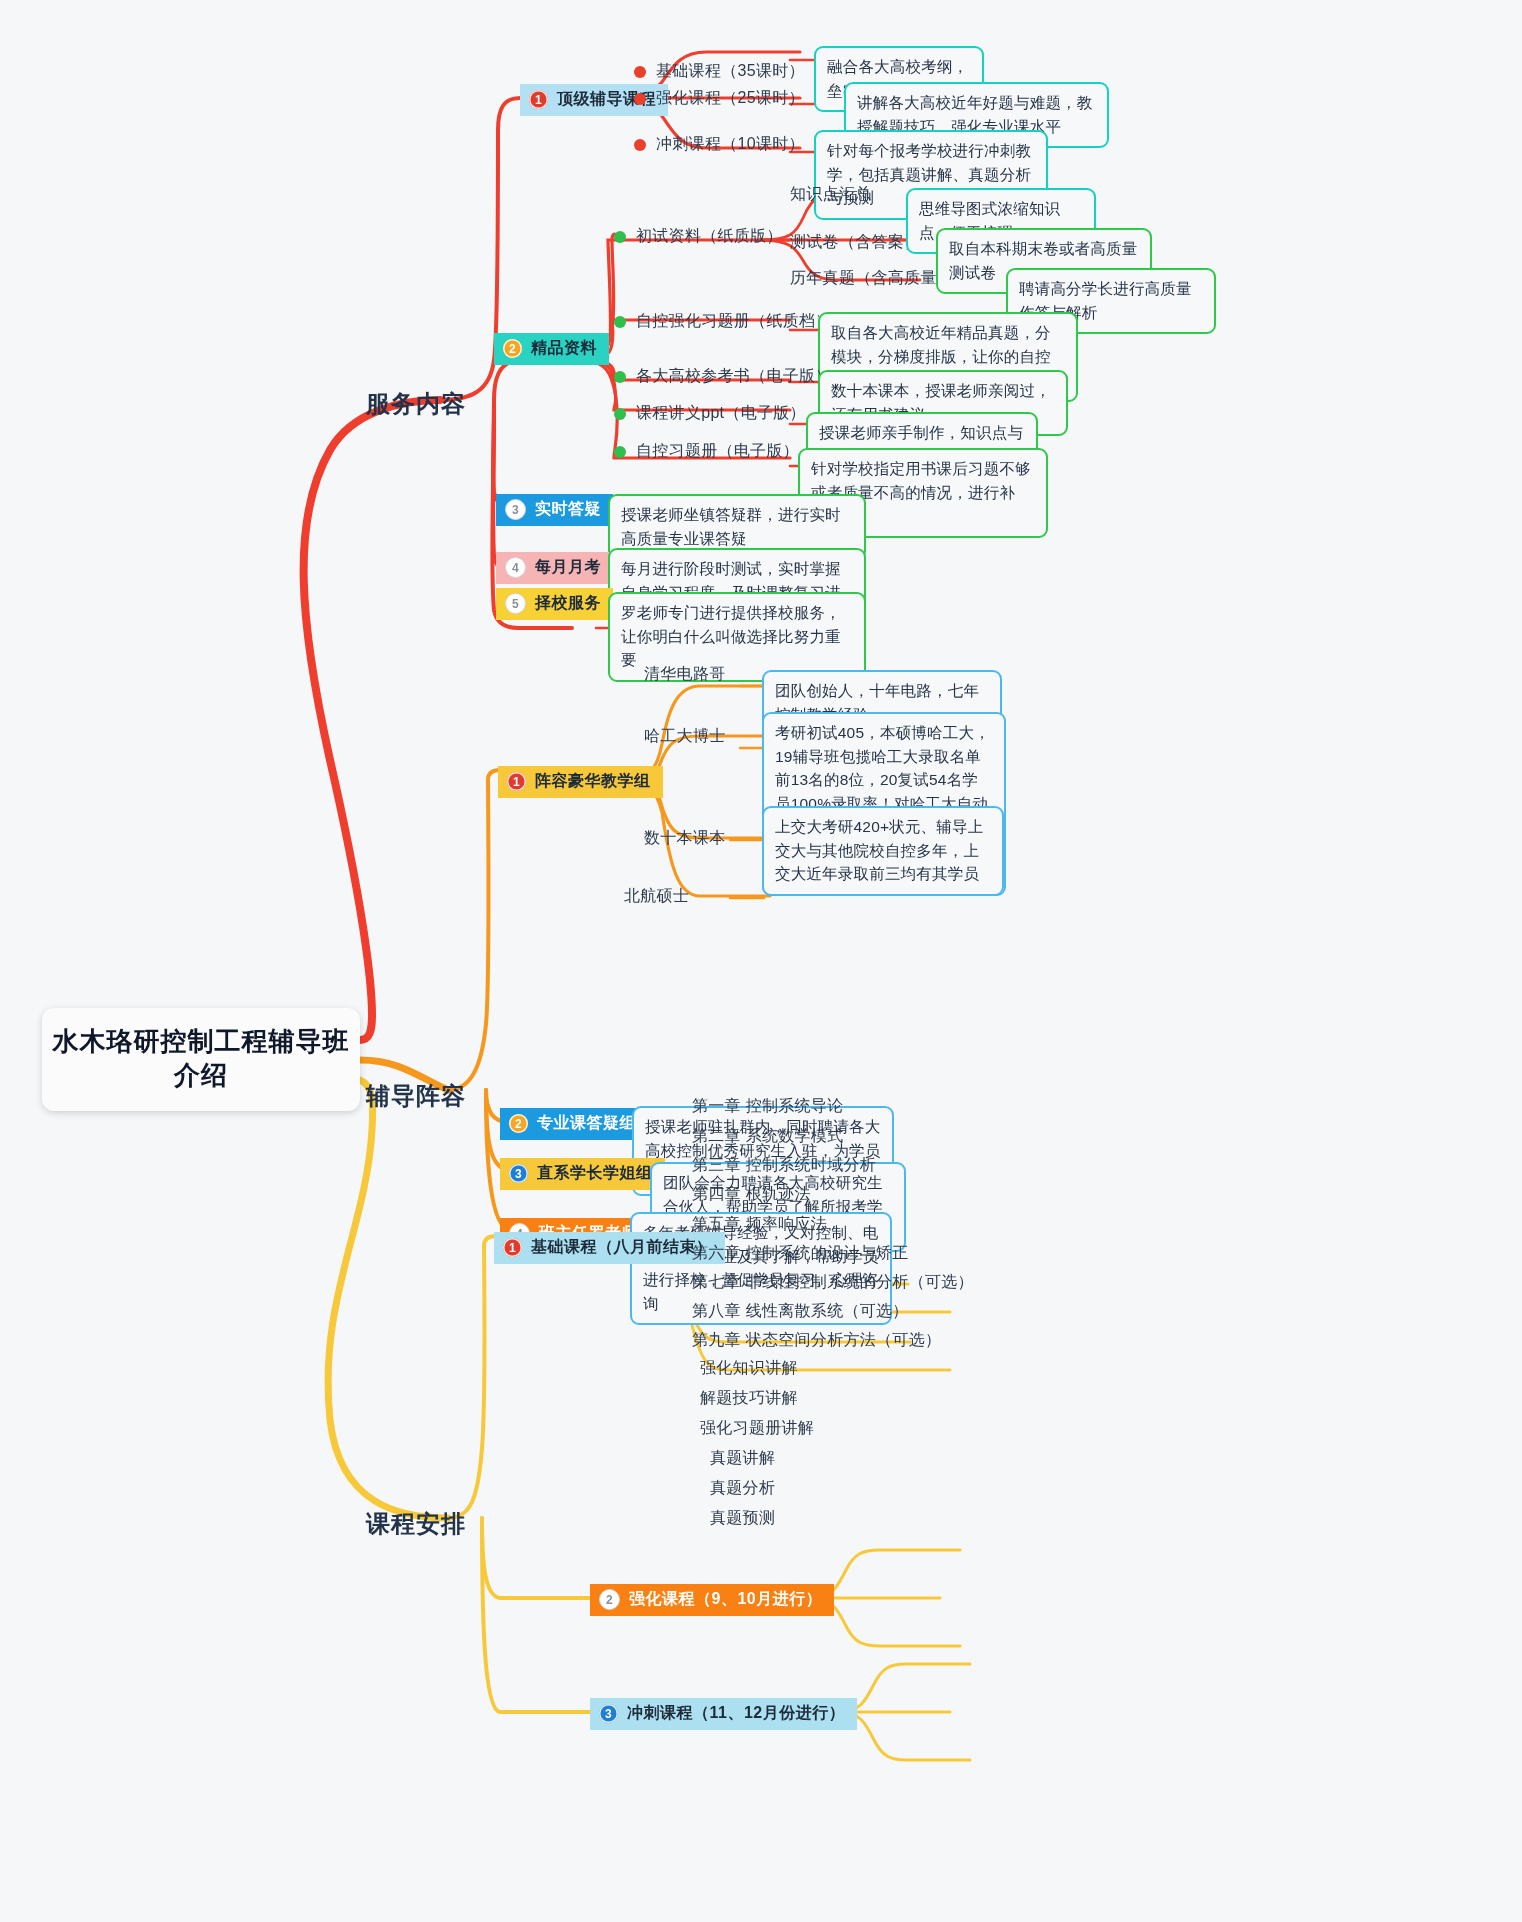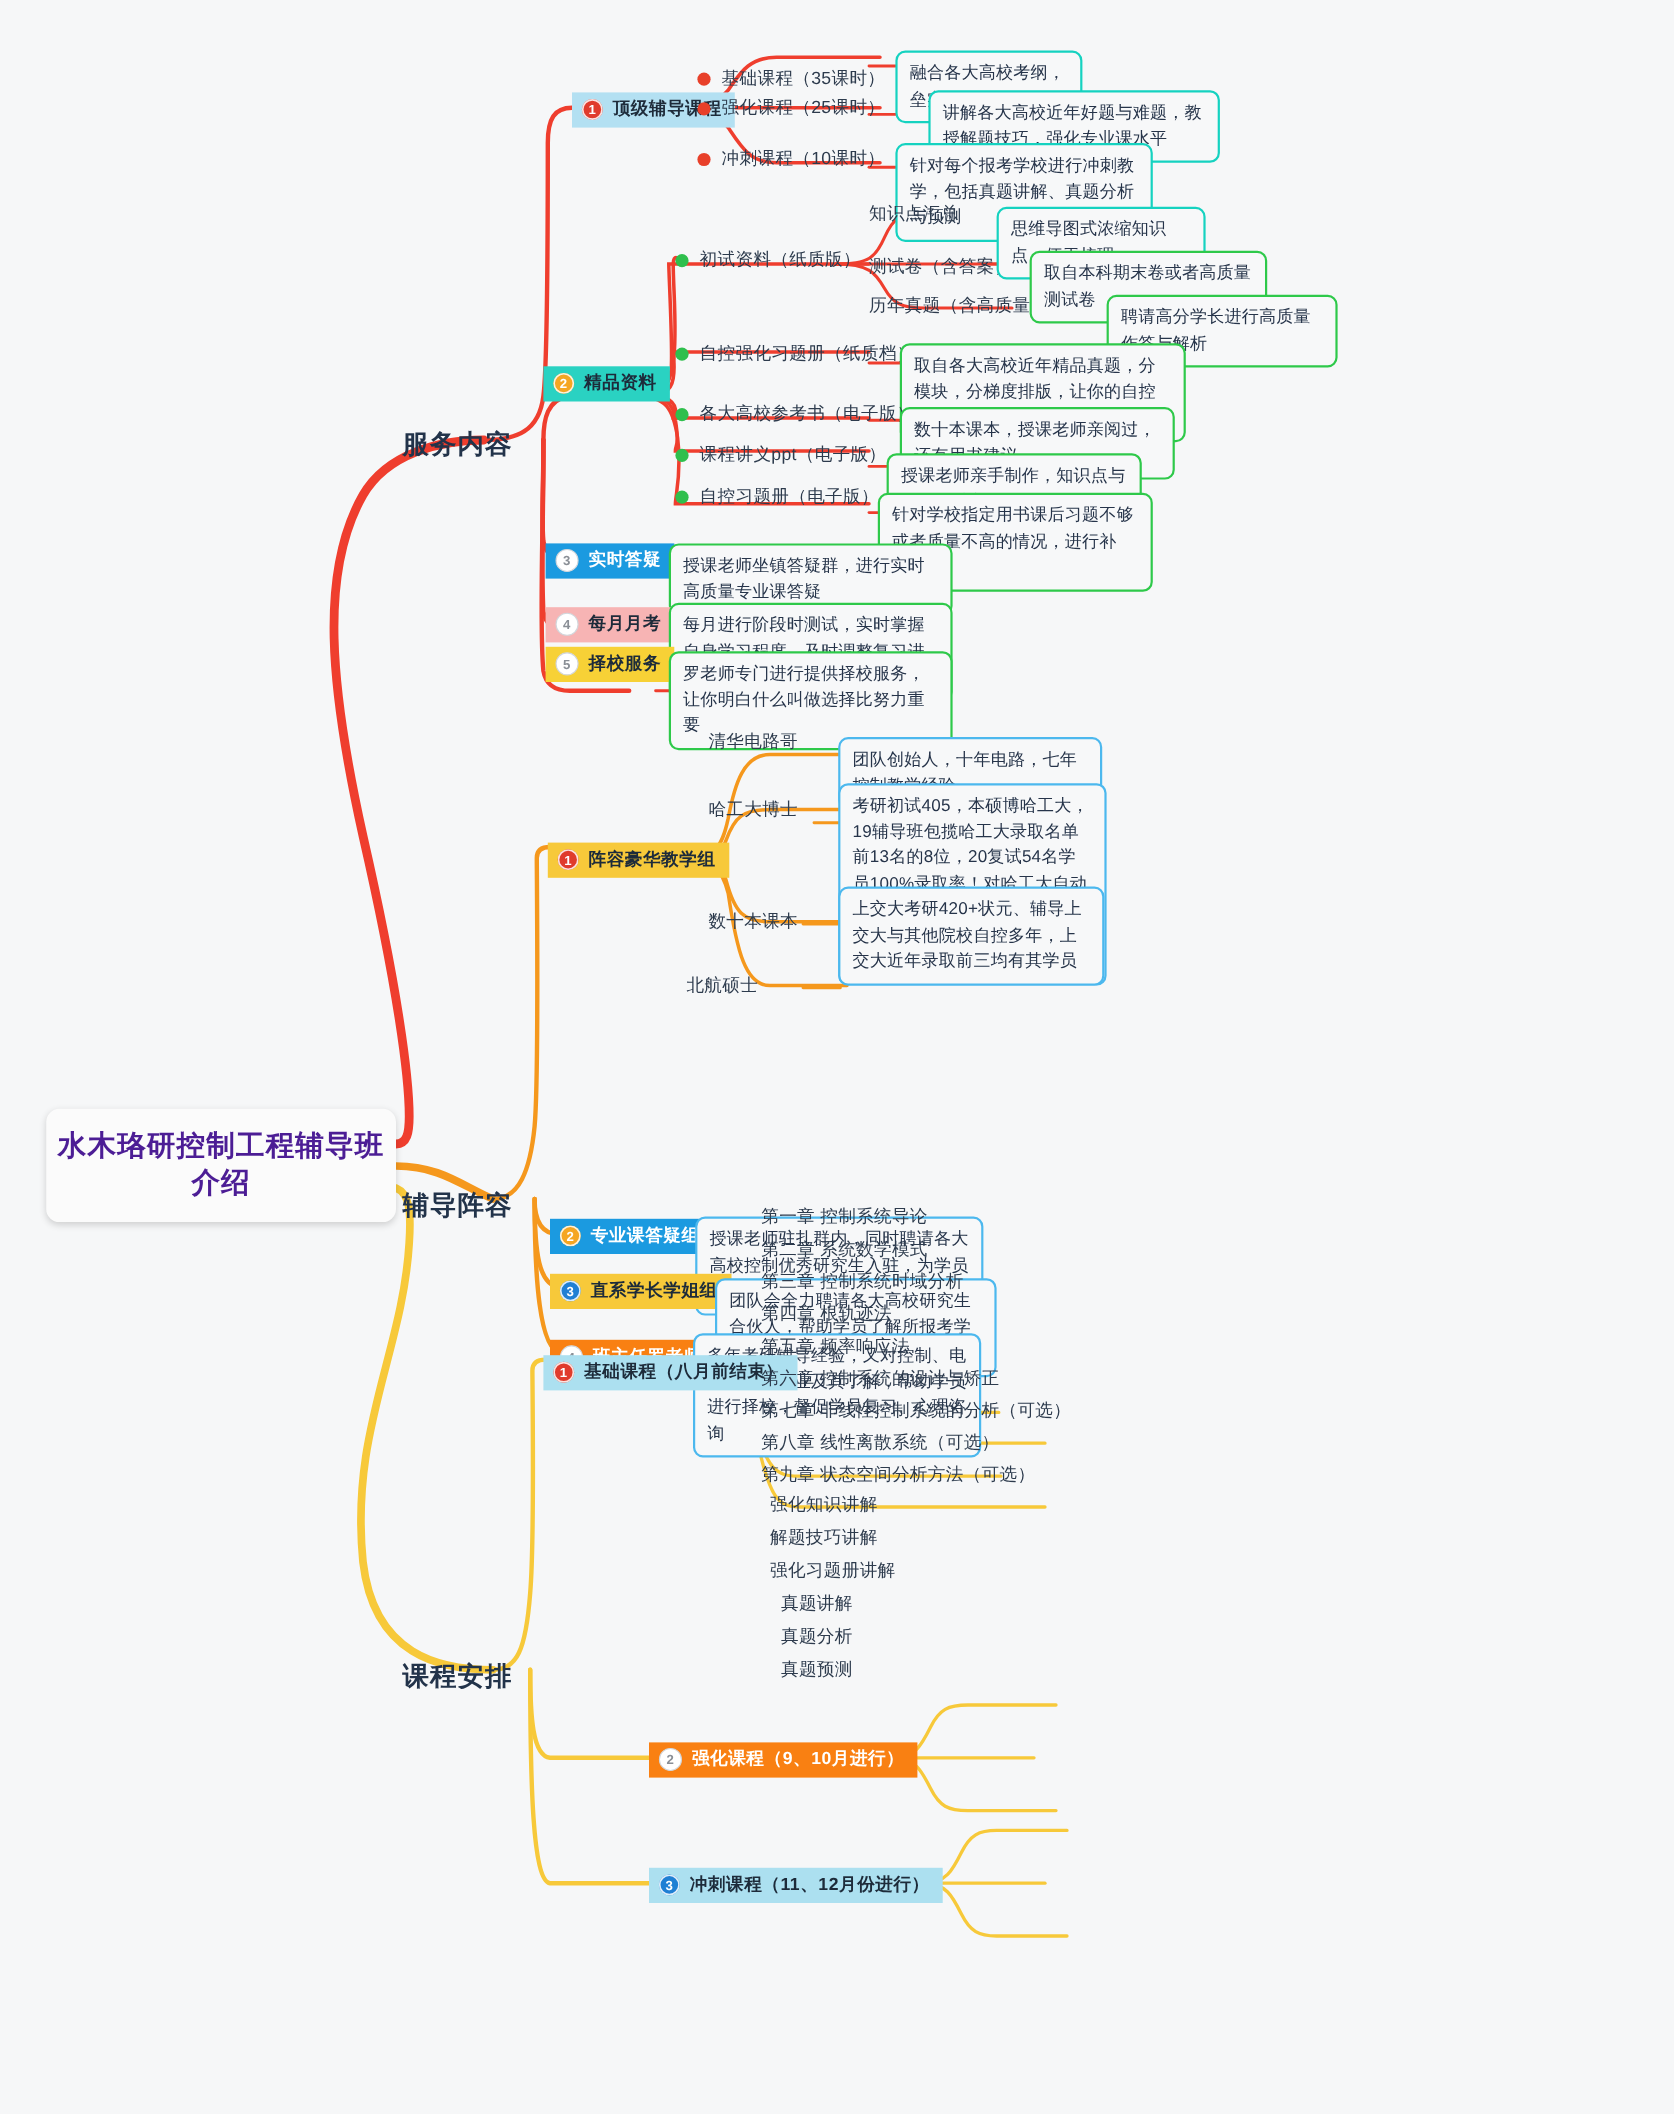--- a/index.html
+++ b/index.html
@@ -19,21 +19,21 @@
   
   .root{
     left:42px;top:1008px;width:318px;
     box-sizing:border-box;
     background:#fbfbfb;
     border-radius:12px;
     box-shadow:0 2px 7px rgba(0,0,0,.16);
     padding:16px 10px 18px;
     text-align:center;
     font-size:26px;font-weight:bold;line-height:1.32;
-    color:#4c1d95;
+    color:#0f172a;
     letter-spacing:1px;
     white-space:normal;
   }
 
   
   .branch-label{
     font-size:24px;font-weight:bold;color:#22334a;letter-spacing:1px;
   }
 
   

